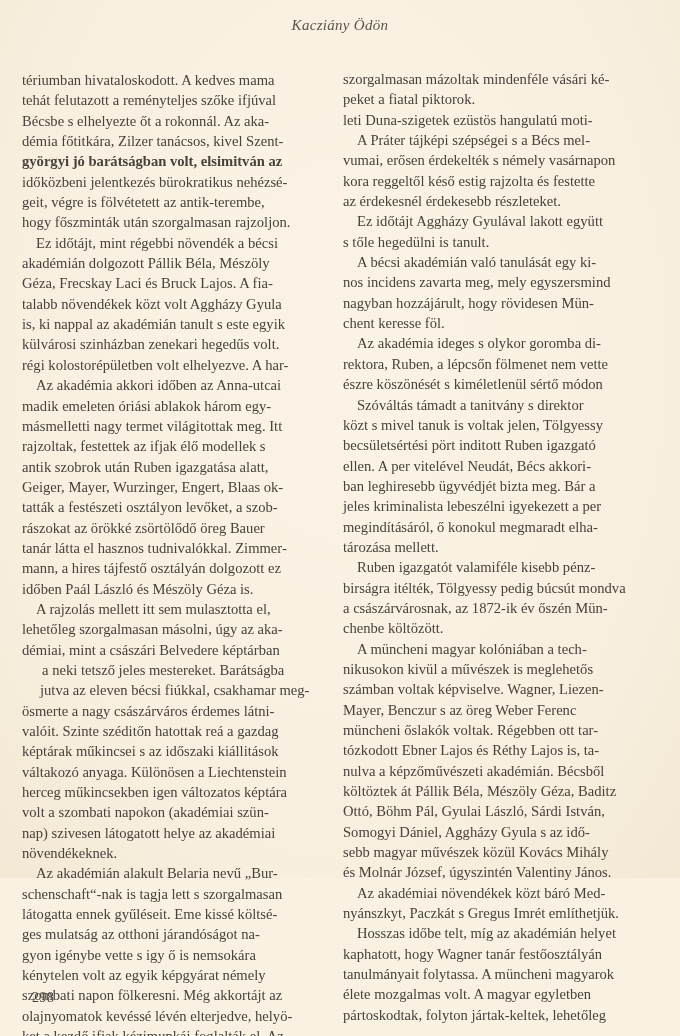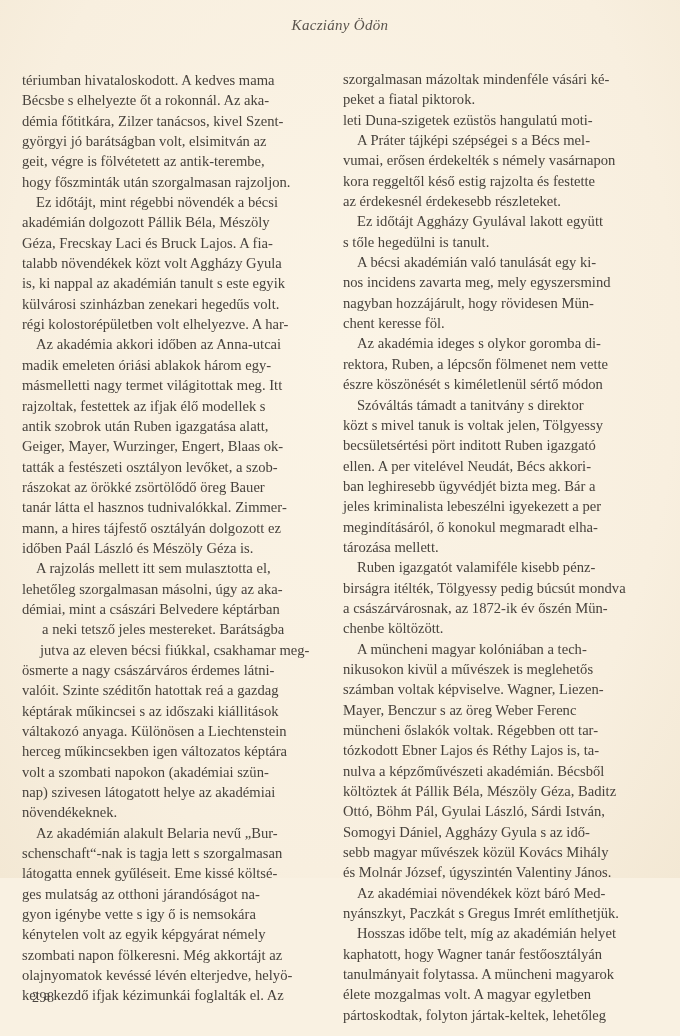--- a/index.html
+++ b/index.html
@@ -17,23 +17,25 @@
   .line.indent{padding-left:14px;}
   .pagenum{position:absolute;left:32px;top:990px;font-family:"Liberation Serif",serif;font-size:14px;color:#4a4540;letter-spacing:0.5px;}
 </style>
 </head>
 <body>
 
 <div class="page">
   <div class="header">Kacziány Ödön</div>
   <div class="col col-left" id="col-left">
       <span class="line" style="display: block; word-spacing: 0px; text-align: left; text-align-last: left;">tériumban hivataloskodott. A kedves mama</span>
+      <span class="line" style="display: block; word-spacing: 0px; text-align: left; text-align-last: left;">tehát felutazott a reményteljes szőke ifjúval</span>
       <span class="line" style="display: block; word-spacing: 0px; text-align: left; text-align-last: left;">Bécsbe s elhelyezte őt a rokonnál. Az aka-</span>
       <span class="line" style="display: block; word-spacing: 0px; text-align: left; text-align-last: left;">démia főtitkára, Zilzer tanácsos, kivel Szent-</span>
-      <span class="line" style="display: block; word-spacing: 0px; text-align: left; text-align-last: left;">györgyi jó barátságban volt, elsimitván az</span>
+      <span class="line" style="display: block; word-spacing: 0px; text-align: left; text-align-last: left; font-weight: bold;">györgyi jó barátságban volt, elsimitván az</span>
+      <span class="line" style="display: block; word-spacing: 0px; text-align: left; text-align-last: left;">időközbeni jelentkezés bürokratikus nehézsé-</span>
       <span class="line" style="display: block; word-spacing: 0px; text-align: left; text-align-last: left;">geit, végre is fölvétetett az antik-terembe,</span>
       <span class="line last">hogy főszminták után szorgalmasan rajzoljon.</span>
       <span class="line indent" style="display: block; word-spacing: 0px; text-align: left; text-align-last: left;">Ez időtájt, mint régebbi növendék a bécsi</span>
       <span class="line" style="display: block; word-spacing: 0px; text-align: left; text-align-last: left;">akadémián dolgozott Pállik Béla, Mészöly</span>
       <span class="line" style="display: block; word-spacing: 0px; text-align: left; text-align-last: left;">Géza, Frecskay Laci és Bruck Lajos. A fia-</span>
       <span class="line" style="display: block; word-spacing: 0px; text-align: left; text-align-last: left;">talabb növendékek közt volt Aggházy Gyula</span>
       <span class="line" style="display: block; word-spacing: 0px; text-align: left; text-align-last: left;">is, ki nappal az akadémián tanult s este egyik</span>
       <span class="line last">külvárosi szinházban zenekari hegedűs volt.</span>
       <span class="line" style="display: block; word-spacing: 0px; text-align: left; text-align-last: left;">régi kolostorépületben volt elhelyezve. A har-</span>
       <span class="line indent" style="display: block; word-spacing: 0px; text-align: left; text-align-last: left;">Az akadémia akkori időben az Anna-utcai</span>

